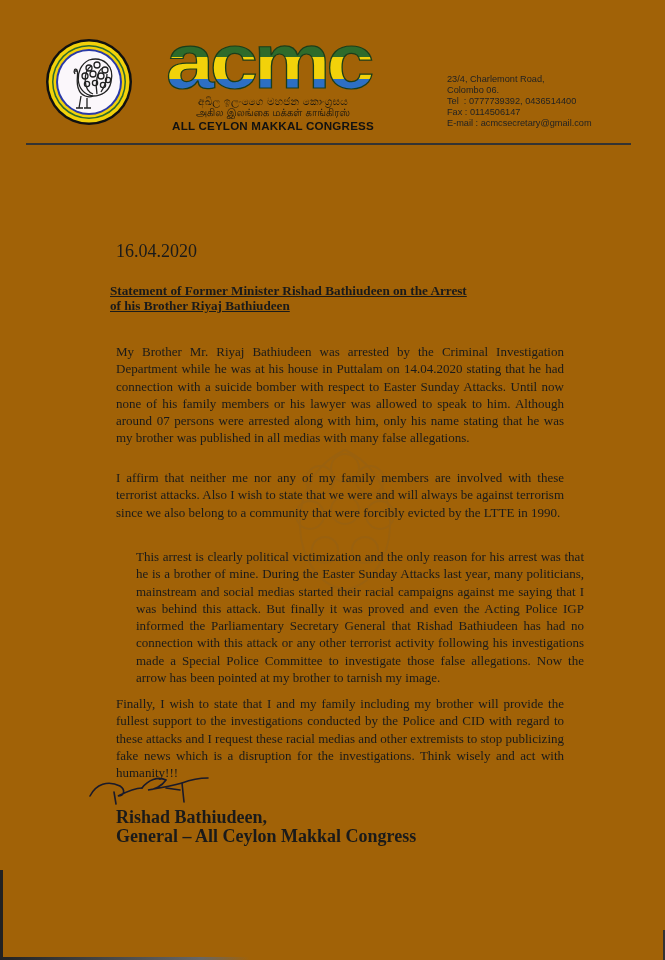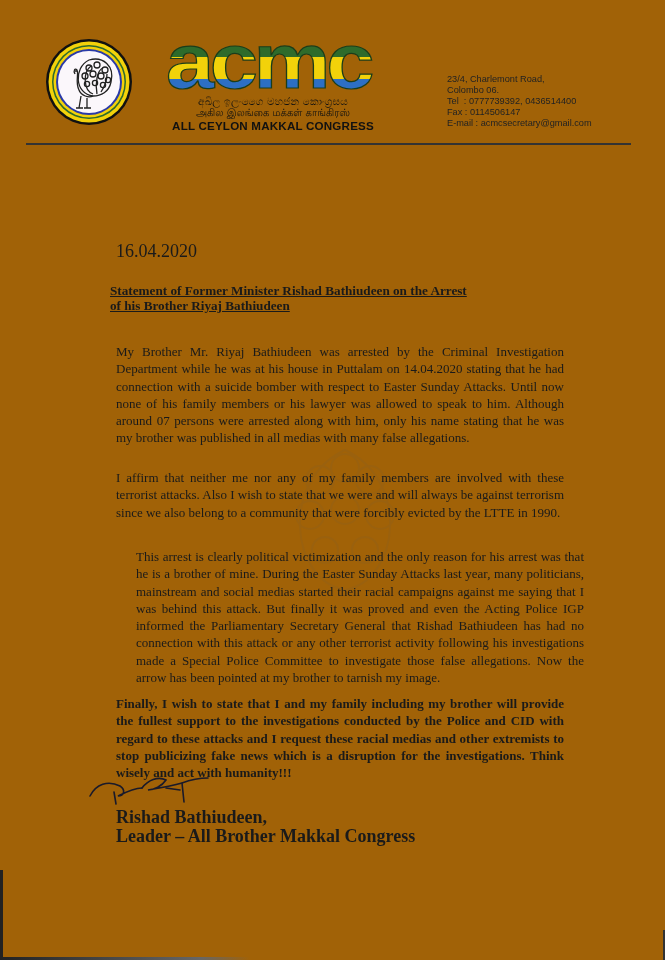--- a/index.html
+++ b/index.html
@@ -25,21 +25,21 @@
   .rule { position: absolute; left: 26px; top: 143px; width: 605px; height: 2px; background: #333; }
 
   
   .date { position: absolute; left: 116px; top: 241px; font-size: 18px; }
   .title { position: absolute; left: 110px; top: 283px; width: 486px; text-align: left; font-weight: bold; font-size: 13.2px; line-height: 15px; }
   .title .ul { text-decoration: underline; }
   .para { position: absolute; left: 116px; width: 448px; font-size: 13px; line-height: 17.3px; text-align: justify; }
   .p1 { top: 330px; }
   .p2 { top: 456px; }
   .p3 { top: 535px; margin-left: 20px; }
-  .p4 { top: 682px; font-weight: bold; }
+  .p4 { top: 682px; }
 
   .watermark { position: absolute; left: 250px; top: 420px; width: 190px; height: 180px; opacity: 0.12; }
 
   .signature { position: absolute; left: 86px; top: 766px; width: 140px; height: 40px; }
   .signer { position: absolute; left: 116px; top: 808px; font-weight: bold; font-size: 18px; line-height: 19px; white-space: nowrap; }
 </style>
 </head>
 <body>
 
 <div class="page">
@@ -131,19 +131,19 @@
       <path d="M4 30 C10 18 22 14 34 20 C40 24 38 30 32 30 C40 26 48 22 56 22"></path>
       <path d="M28 26 L30 38"></path>
       <path d="M56 22 C62 14 72 10 80 14 C76 20 68 24 62 24 C74 22 86 20 96 17 C104 14 112 12 122 12"></path>
       <path d="M96 17 L98 36"></path>
       <path d="M80 22 L94 24"></path>
     </g>
   </svg>
 
   <div class="signer">
     <div>Rishad Bathiudeen,</div>
-    <div>Leader – All Brother Makkal Congress</div>
+    <div>General – All Ceylon Makkal Congress</div>
   </div>
 
   <div class="left-edge"></div>
   <div class="bottom-edge"></div>
   <div class="right-edge"></div>
 </div>
 
 </body></html>

